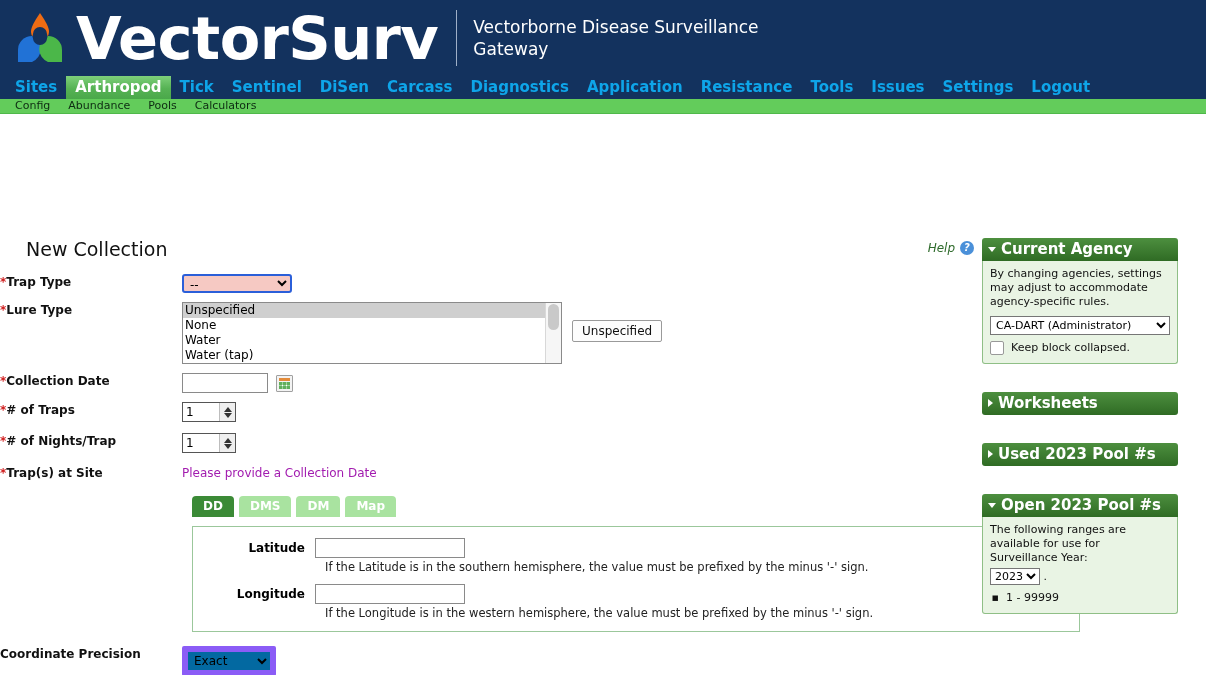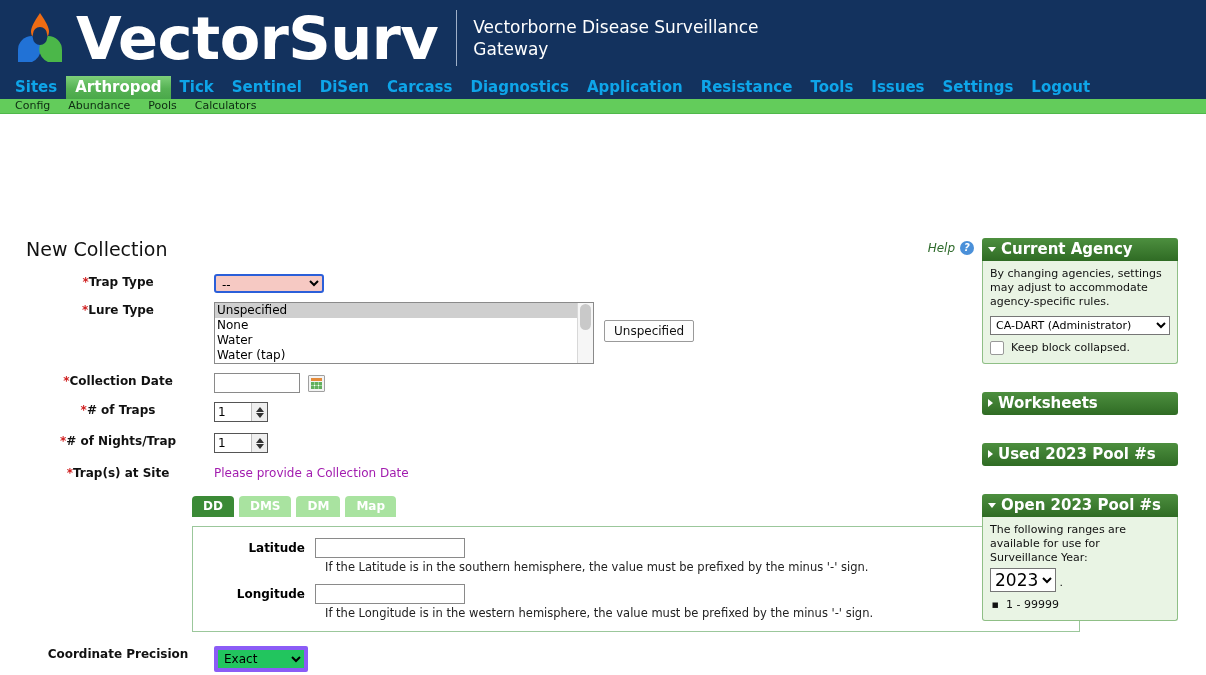--- a/index.html
+++ b/index.html
@@ -141,40 +141,39 @@
     left: 0; top: 160px;
     width: 960px;
   }
   .row {
     display: flex;
     align-items: flex-start;
     margin-bottom: 9px;
   }
   .lbl {
     width: 182px;
-    text-align: center;
+    text-align: left;
     padding-right: 10px;
     font-size: 12px;
     font-weight: 700;
     color: #111;
     box-sizing: border-box;
     flex: 0 0 auto;
     line-height: 17px;
-    margin-left: 32px;
   }
   .lbl .req { color: #d02020; font-weight: 700; }
   .fld { flex: 1 1 auto; }
   .static-text { font-size: 12px; color: #a21caf; line-height: 17px; }
 
   select.std {
     font-family: "DejaVu Sans", "Liberation Sans", sans-serif;
     font-size: 12px;
     padding: 1px 2px;
-    border: 4px solid #8b5cf6;
-    background: #22c55e;
+    border: 6px solid #8b5cf6;
+    background: #0369a1;
     border-radius: 2px;
   }
   select.trap-type {
     width: 110px;
     background: #f6c9c3;
     border: 2px solid #2b5fd9;
     border-radius: 3px;
     outline: none;
     height: 19px;
   }
@@ -385,21 +384,21 @@
   }
   .keep-row { display: flex; align-items: center; gap: 7px; margin-top: 6px; }
   .chk-empty {
     width: 12px; height: 12px;
     border: 1px solid #999;
     background: #fff;
     border-radius: 2px;
     flex: 0 0 auto;
   }
   .year-select {
-    font-size: 17px;
+    font-size: 11px;
     border: 1px solid #767676;
     background: #fff;
     font-family: "DejaVu Sans", "Liberation Sans", sans-serif;
     margin-top: 3px;
   }
   .range-list { margin: 6px 0 0 0; padding-left: 16px; }
   .range-list li { font-size: 11px; line-height: 14px; }
   .range-list li::marker { content: "▪  "; }
 </style>
 </head>

